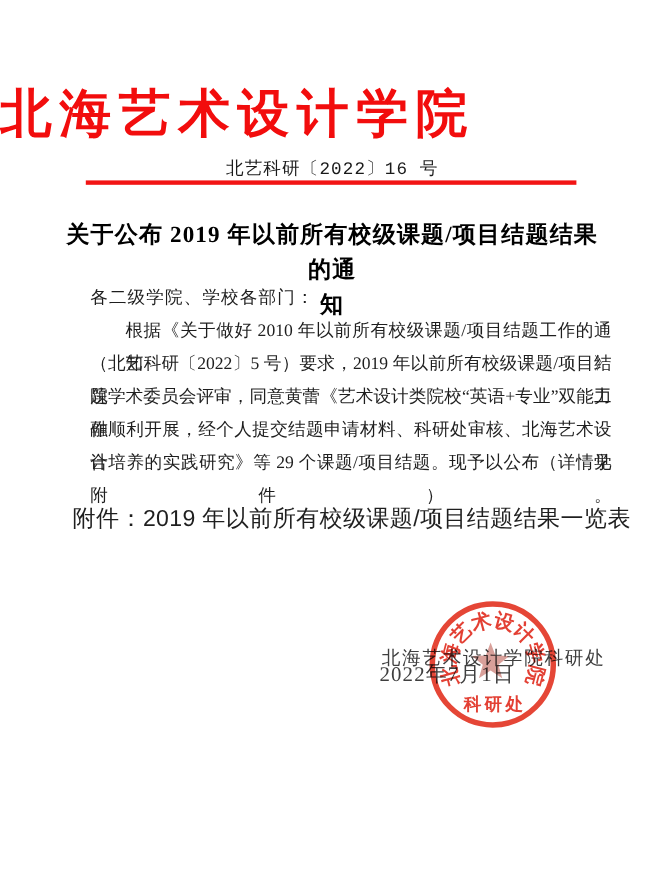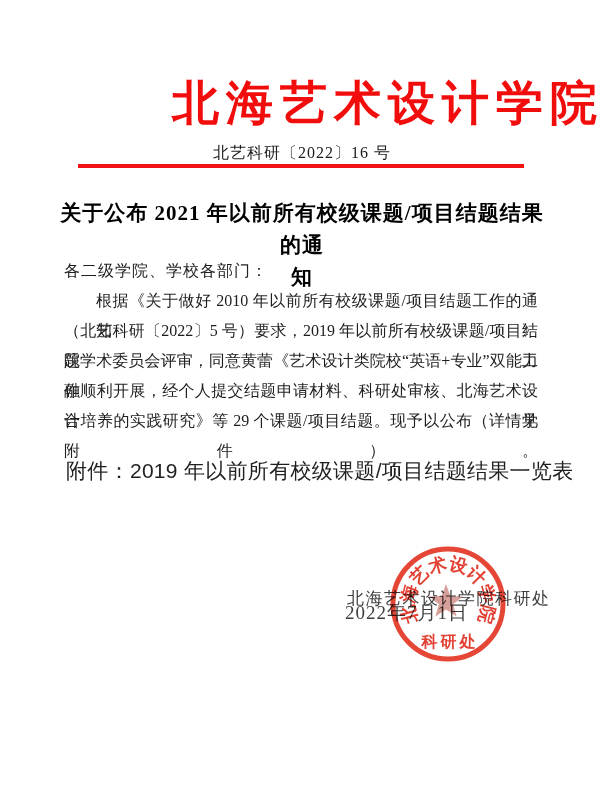--- a/index.html
+++ b/index.html
@@ -7,56 +7,56 @@
     position:relative;
     width:604px;
     height:800px;
     background:#ffffff;
     overflow:hidden;
     font-family:"Liberation Serif","DejaVu Serif",serif;
   }
   .org-title{
     position:absolute;
     top:72px; left:0; width:604px;
-    text-align:right;
+    text-align:left;
     font-size:47px;
     font-weight:bold;
     letter-spacing:7px;
     color:#f20d0d;
     font-family:"Liberation Serif","DejaVu Serif",serif;
     white-space:nowrap;
   }
   .doc-number{
     position:absolute;
     top:143px; left:0; width:604px;
     text-align:center;
     font-size:16px;
     letter-spacing:1px;
     color:#1a1a1a;
-    font-family:Liberation Serif, serif;
+    font-family:Liberation Mono, monospace;
   }
   .red-rule{
     position:absolute;
     top:164px; left:78px;
     width:446px; height:4px;
     background:#f21414;
   }
   .notice-title{
     position:absolute;
     top:197px; left:52px; width:500px;
     text-align:center;
     font-size:21px;
     font-weight:bold;
     line-height:32px;
     letter-spacing:1px;
     color:#000000;
   }
   .body-text{
     position:absolute;
-    top:256px; left:64px;
+    top:256px; left:82px;
     width:474px;
     font-size:16px;
     color:#1e1e1e;
   }
   .body-line{
     height:30px;
     line-height:30px;
     white-space:nowrap;
   }
   .body-line.justify{
@@ -116,21 +116,21 @@
 
 <div class="page">
 
   <div class="org-title">北海艺术设计学院</div>
 
   <div class="doc-number">北艺科研〔2022〕16 号</div>
 
   <div class="red-rule"></div>
 
   <div class="notice-title">
-    <div>关于公布 2021 年以前所有校级课题/项目结题结果的通</div>
+    <div>关于公布 2019 年以前所有校级课题/项目结题结果的通</div>
     <div>知</div>
   </div>
 
   <div class="body-text">
     <div class="body-line salutation">各二级学院、学校各部门：</div>
     <div class="body-line justify indent">根据《关于做好 2010 年以前所有校级课题/项目结题工作的通知》</div>
     <div class="body-line justify">（北艺科研〔2022〕5 号）要求，2019 年以前所有校级课题/项目结题工</div>
     <div class="body-line justify">院学术委员会评审，同意黄蕾《艺术设计类院校“英语+专业”双能力融</div>
     <div class="body-line justify">作顺利开展，经个人提交结题申请材料、科研处审核、北海艺术设计学</div>
     <div class="body-line justify">合培养的实践研究》等 29 个课题/项目结题。现予以公布（详情见附件）。</div>

